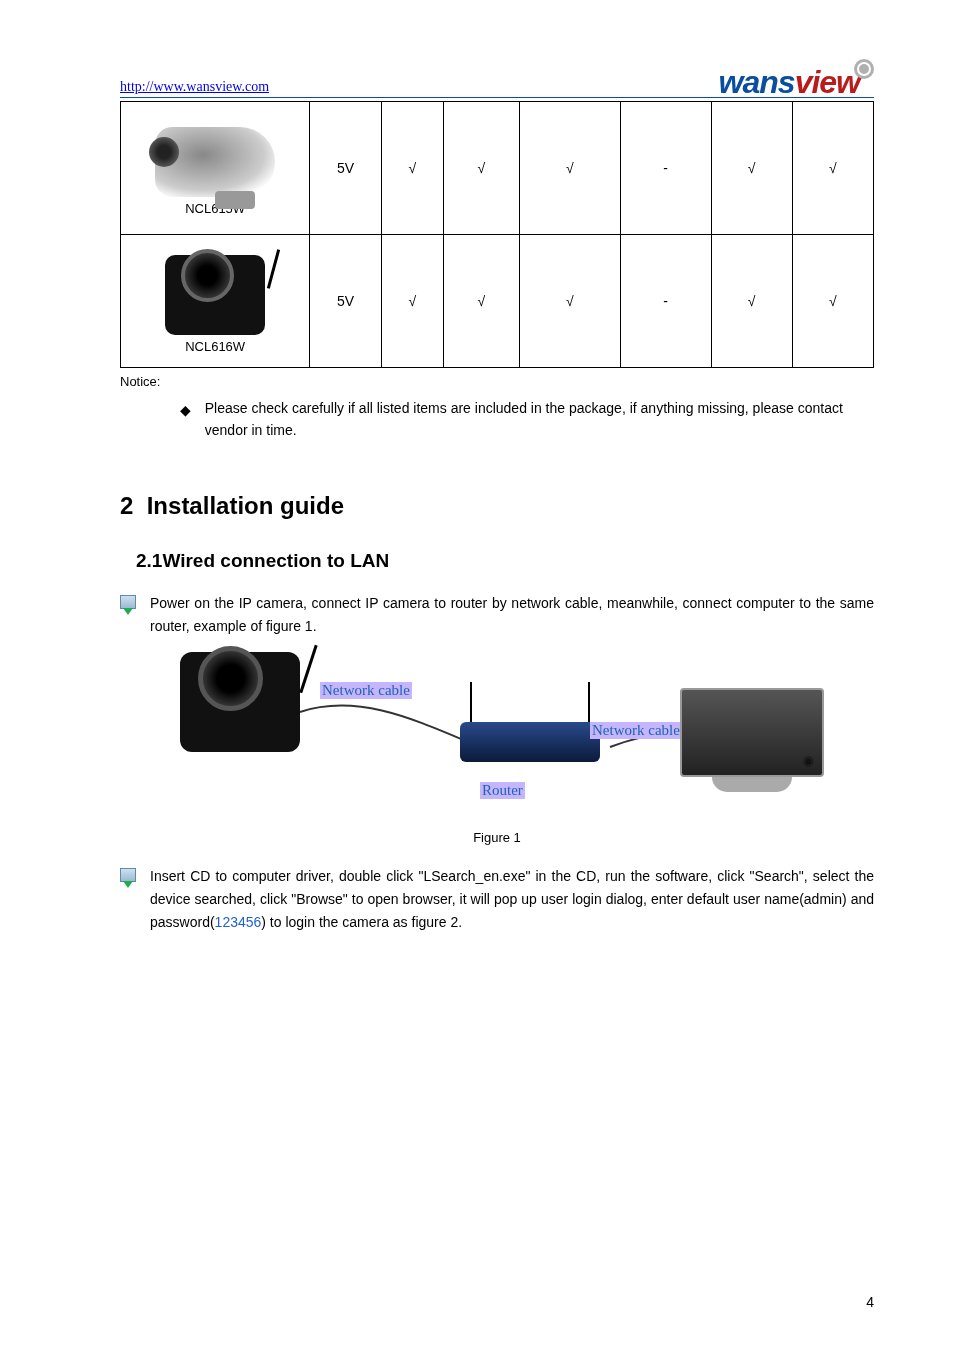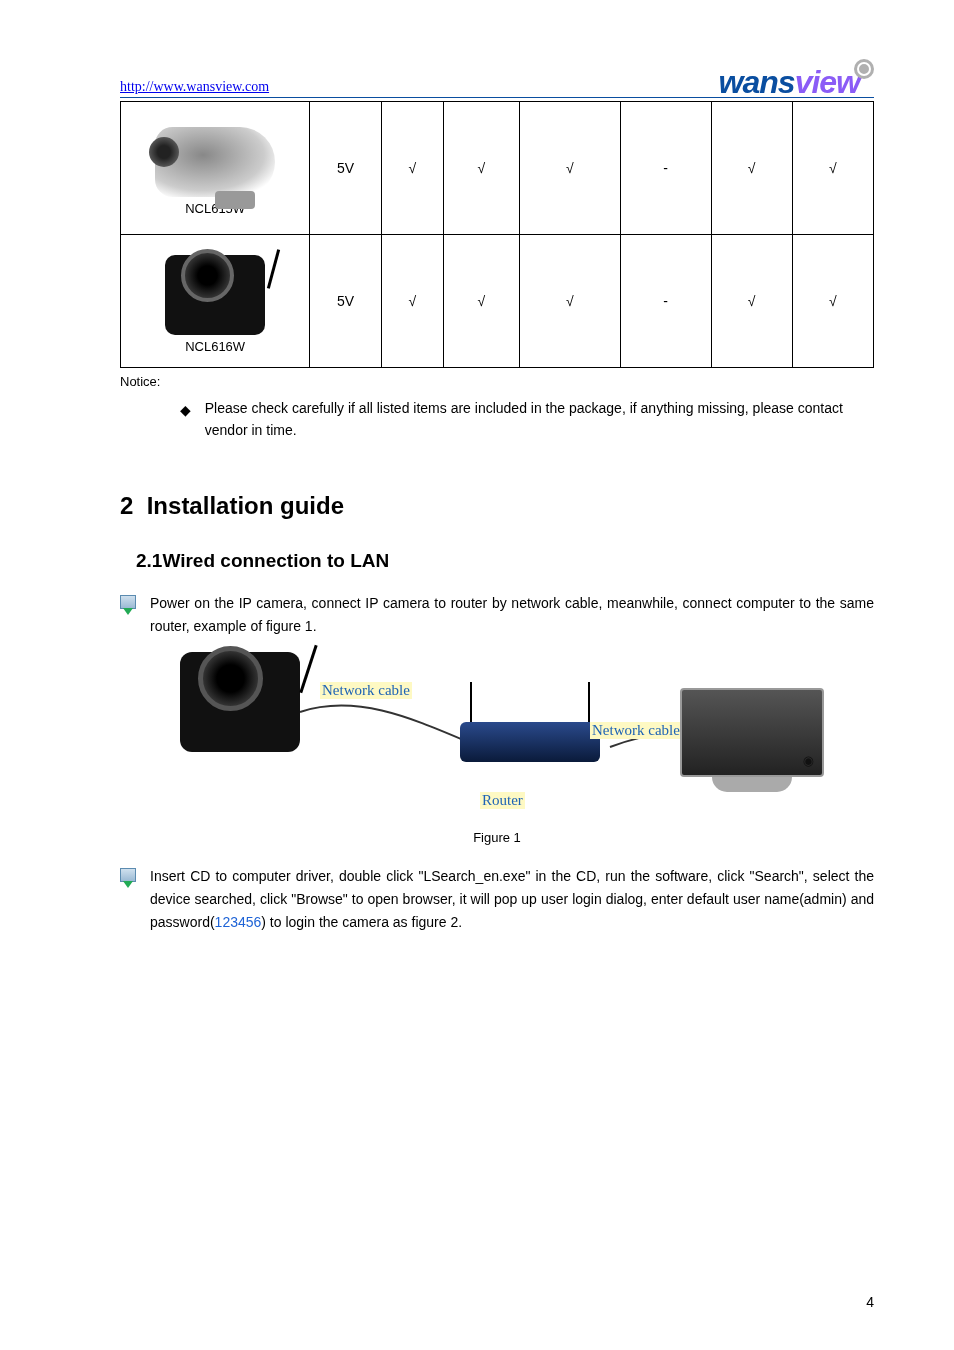--- a/index.html
+++ b/index.html
@@ -33,21 +33,21 @@
   }
   .logo {
     font-family: Arial, sans-serif;
     font-size: 32px;
     font-weight: bold;
     letter-spacing: -1px;
     position: relative;
     top: 4px;
   }
   .logo .w1 { color: #0a4ea0; font-style: italic; }
-  .logo .w2 { color: #8b5cf6; font-style: italic; }
+  .logo .w2 { color: #b91c1c; font-style: italic; }
   .logo .eye {
     display: inline-block;
     width: 20px; height: 20px;
     background: #b0b0b0;
     border-radius: 50%;
     position: relative;
     top: -14px;
     margin-left: -6px;
   }
   .logo .eye::after {
@@ -268,26 +268,26 @@
     position: absolute;
     right: 8px; bottom: 6px;
     color: #111;
     font-size: 13px;
   }
   .cable-label {
     position: absolute;
     color: #1e63b5;
     font-family: "Times New Roman", serif;
     font-size: 15px;
-    background: #fef9c3;
+    background: #c4b5fd;
     padding: 0 2px;
   }
   .cable1 { left: 140px; top: 30px; }
   .cable2 { left: 410px; top: 70px; }
-  .router-label { left: 300px; top: 140px; }
+  .router-label { left: 300px; top: 130px; }
   svg.cables {
     position: absolute;
     left: 0; top: 0;
     width: 640px; height: 170px;
     pointer-events: none;
   }
 
   .figcap {
     text-align: center;
     font-size: 13px;

